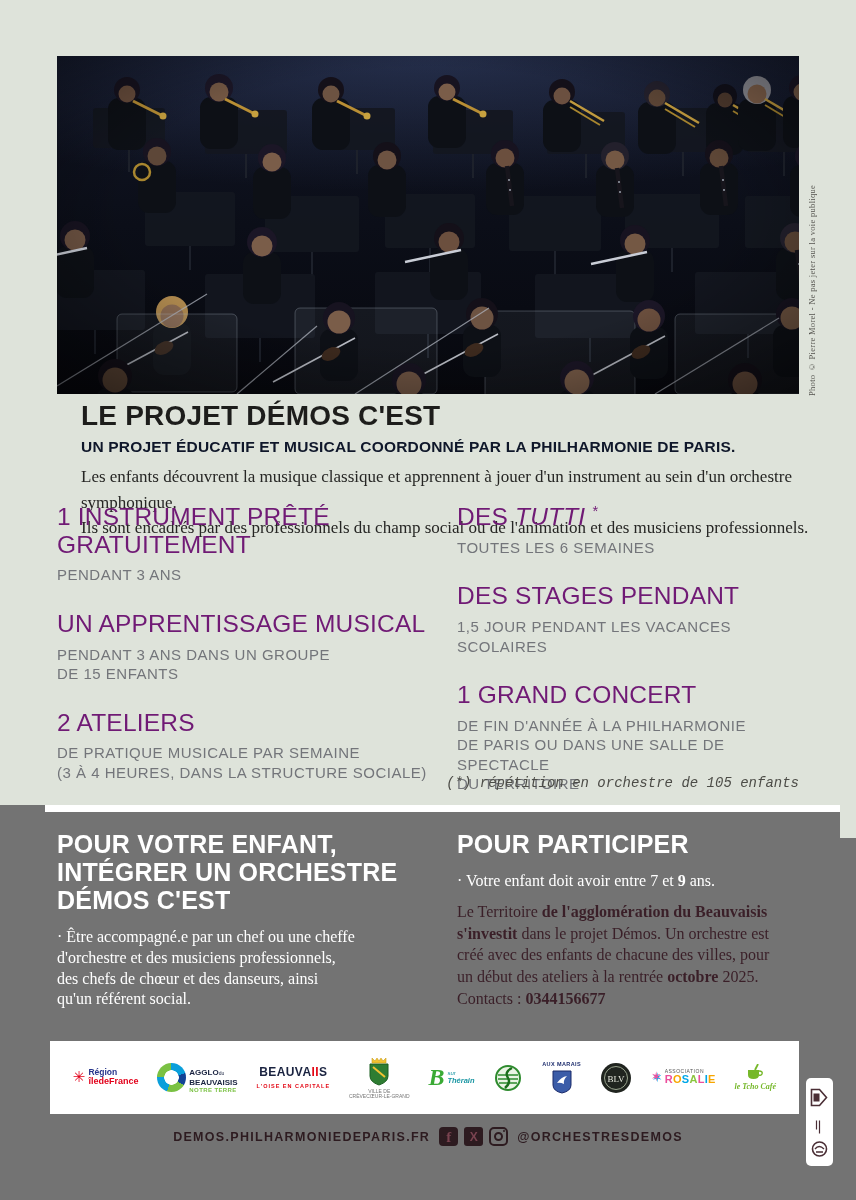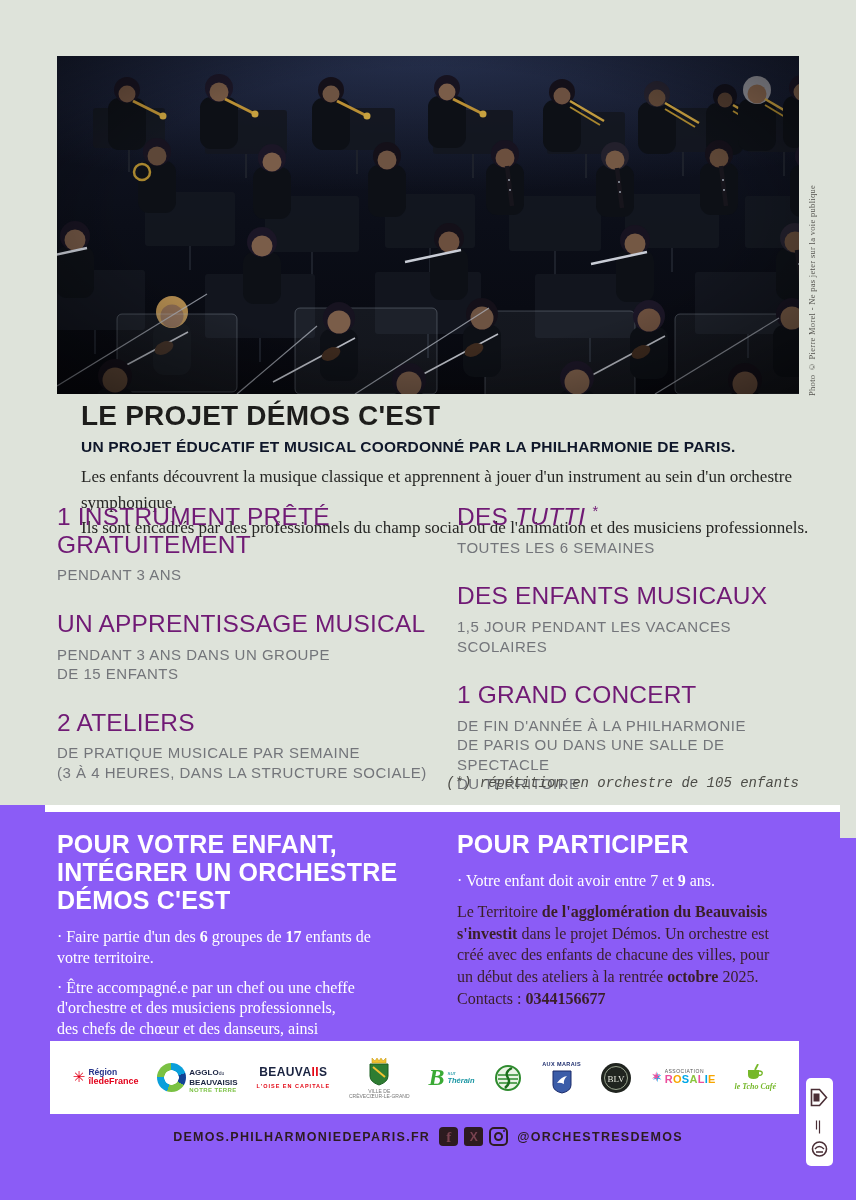--- a/index.html
+++ b/index.html
@@ -25,21 +25,21 @@
   .intro-body{font-family:"Liberation Serif",serif;font-size:17px;line-height:1.5;margin-top:8px;color:#262624;white-space:pre-line;}
   
   .features{position:absolute;left:57px;top:503px;width:746px;display:grid;grid-template-columns:400px 346px;}
   .feat{margin-bottom:25px;}
   .feat-title{font-size:24.5px;font-weight:normal;color:#701a75;line-height:1.13;white-space:pre-line;letter-spacing:.2px;}
   .feat-sub{font-size:15px;color:#73757a;line-height:1.3;margin-top:7px;letter-spacing:.5px;white-space:pre-line;}
   
   .footnote{position:absolute;left:400px;top:775px;width:399px;text-align:right;
     font-family:Liberation Mono, monospace;font-style:italic;font-size:14px;color:#4c4c47;}
   
-  .maroon{position:absolute;left:0;top:805px;width:856px;height:395px;background:#8b5cf6;}
+  .maroon{position:absolute;left:0;top:805px;width:856px;height:395px;background:#737373;}
   .divider{position:absolute;left:45px;top:805px;width:795px;height:7px;background:#ffffff;z-index:3;}
   .notch{position:absolute;left:840px;top:805px;width:16px;height:33px;background:#dee3da;z-index:3;}
   .maroon-grid{position:absolute;left:57px;top:25px;width:746px;display:grid;grid-template-columns:400px 346px;}
   .m-h{font-size:25px;font-weight:bold;color:#ffffff;line-height:1.12;white-space:pre-line;letter-spacing:.2px;}
   .m-bullets{margin-top:13px;font-family:"Liberation Serif",serif;font-size:16px;color:#ffffff;line-height:1.3;}
   .m-b{white-space:pre-line;margin-bottom:9px;}
   .territory{margin-top:7px;font-family:"Liberation Serif",serif;font-size:16px;color:#3a1f28;line-height:1.36;white-space:pre-line;}
   
   .logo-strip{position:absolute;left:50px;top:236px;width:749px;height:73px;background:#fff;
     display:flex;align-items:center;justify-content:space-evenly;padding:0 4px;box-sizing:border-box;}
@@ -318,21 +318,21 @@
       <div class="feat-sub">DE PRATIQUE MUSICALE PAR SEMAINE
 (3 À 4 HEURES, DANS LA STRUCTURE SOCIALE)</div>
     </div>
   </div>
   <div>
     <div class="feat">
       <div class="feat-title"><span>DES </span><span style="font-style: italic;">TUTTI </span><span style="font-size: 0.6em; vertical-align: super;">*</span></div>
       <div class="feat-sub">TOUTES LES 6 SEMAINES</div>
     </div>
     <div class="feat">
-      <div class="feat-title">DES ENFANTS MUSICAUX</div>
+      <div class="feat-title">DES STAGES PENDANT</div>
       <div class="feat-sub">1,5 JOUR PENDANT LES VACANCES
 SCOLAIRES</div>
     </div>
     <div class="feat">
       <div class="feat-title">1 GRAND CONCERT</div>
       <div class="feat-sub">DE FIN D'ANNÉE À LA PHILHARMONIE
 DE PARIS OU DANS UNE SALLE DE SPECTACLE
 DU TERRITOIRE</div>
     </div>
   </div>
@@ -340,22 +340,20 @@
 
 <div class="footnote">(*) répétition en orchestre de 105 enfants</div>
 
 <div class="maroon">
   <div class="maroon-grid">
     <div>
       <div class="m-h">POUR VOTRE ENFANT,
 INTÉGRER UN ORCHESTRE
 DÉMOS C'EST</div>
       <div class="m-bullets">
-        <div class="m-b"><span>· Faire partie d'un des </span><span style="font-weight: bold;">6</span><span> groupes de </span><span style="font-weight: bold;">17</span><span> enfants de
-votre territoire.</span></div>
         <div class="m-b"><span>· Être accompagné.e par un chef ou une cheffe
 d'orchestre et des musiciens professionnels,
 des chefs de chœur et des danseurs, ainsi
 qu'un référent social.</span></div>
       </div>
     </div>
     <div>
       <div class="m-h">POUR PARTICIPER</div>
       <div class="m-bullets">
         <div class="m-b"><span>· Votre enfant doit avoir entre 7 et </span><span style="font-weight: bold;">9</span><span> ans.</span></div>

